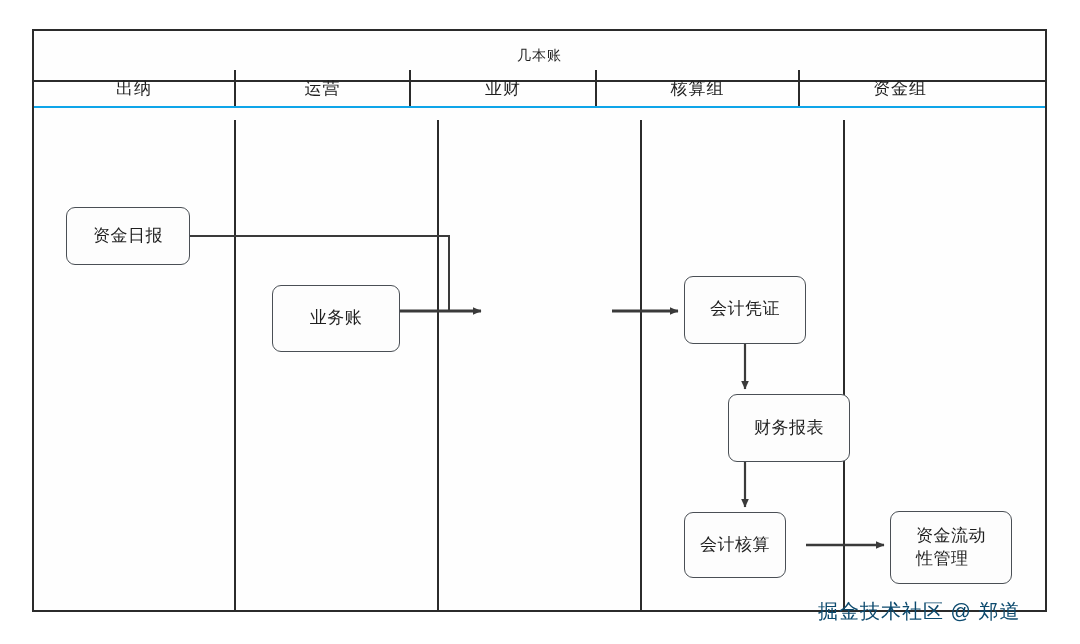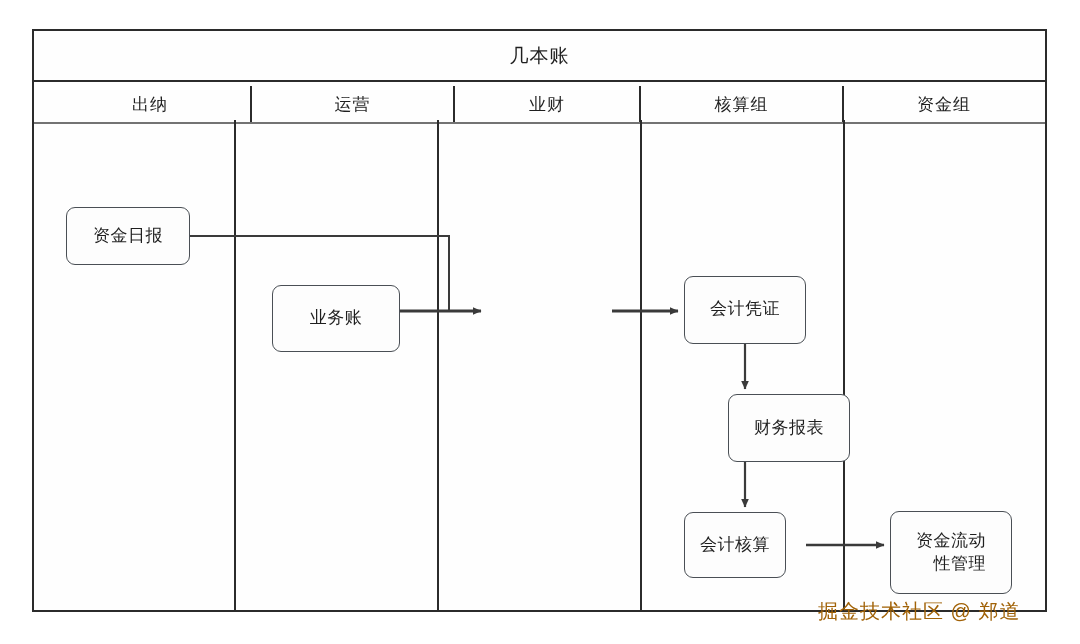--- a/index.html
+++ b/index.html
@@ -34,34 +34,33 @@
     top: 0;
     right: 0;
     height: 51px;
     border-bottom: 2px solid #2b2b2b;
     box-sizing: border-box;
     display: flex;
     align-items: center;
     justify-content: center;
   }
   .title-row .title-text {
-    font-size: 19px;
+    font-size: 14px;
     color: #1f1f1f;
     letter-spacing: 1px;
   }
   .head-row {
     position: absolute;
     left: 0;
-    top: 55px;
+    top: 39px;
     right: 0;
     height: 38px;
-    border-bottom: 2px solid #737373;
+    border-bottom: 2px solid #0ea5e9;
     box-sizing: border-box;
     display: flex;
-    padding-left: 16px;
   }
   .head-cell {
     display: flex;
     align-items: center;
     justify-content: center;
     font-size: 17px;
     color: #1f1f1f;
     box-sizing: border-box;
     letter-spacing: 1px;
   }
@@ -79,21 +78,21 @@
   
   .node {
     position: absolute;
     box-sizing: border-box;
     border: 1.6px solid #4a4f55;
     border-radius: 9px;
     background: #fdfdfd;
     display: flex;
     align-items: center;
     justify-content: center;
-    text-align: right;
+    text-align: left;
     font-size: 17px;
     line-height: 1.35;
     color: #1f1f1f;
     letter-spacing: 0.5px;
     white-space: pre-line;
   }
   
   .connector-layer {
     position: absolute;
     left: 0;
@@ -101,41 +100,41 @@
     width: 1080px;
     height: 644px;
     pointer-events: none;
   }
   
   .watermark {
     position: absolute;
     left: 818px;
     top: 598px;
     font-size: 20px;
-    color: #a16207;
+    color: #0c4a6e;
     letter-spacing: 1px;
     white-space: nowrap;
   }
 </style>
 </head>
 <body>
 
 <div id="canvas">
 
   <div class="lane-table">
 
     <div class="title-row">
       <span class="title-text">几本账</span>
     </div>
 
     <div class="head-row">
       <div class="head-cell" style="width:200px">
         <span>出纳</span>
       </div>
-      <div class="head-cell" style="width:203px">
+      <div class="head-cell" style="width:175px">
         <span>运营</span>
       </div>
       <div class="head-cell" style="width:186px">
         <span>业财</span>
       </div>
       <div class="head-cell" style="width:203px">
         <span>核算组</span>
       </div>
       <div class="head-cell" style="width:202px">
         <span>资金组</span>
@@ -172,18 +171,18 @@
 
   <div class="node" style="left:272px; top:285px; width:128px; height:67px;">业务账</div>
 
 
   <div class="node" style="left:684px; top:276px; width:122px; height:68px;font-family:Liberation Mono, monospace;">会计凭证</div>
 
   <div class="node" style="left:684px; top:394px; width:122px; height:68px;margin-left:44px;">财务报表</div>
 
   <div class="node" style="left:684px; top:512px; width:102px; height:66px;font-family:Liberation Serif, serif;">会计核算</div>
 
-  <div class="node" style="left:890px; top:511px; width:122px; height:83px;">资金流动
+  <div class="node" style="left:890px; top:511px; width:122px; height:73px;">资金流动
 性管理</div>
 
   <div class="watermark">掘金技术社区 @ 郑道</div>
 
 </div>
 
 </body></html>

